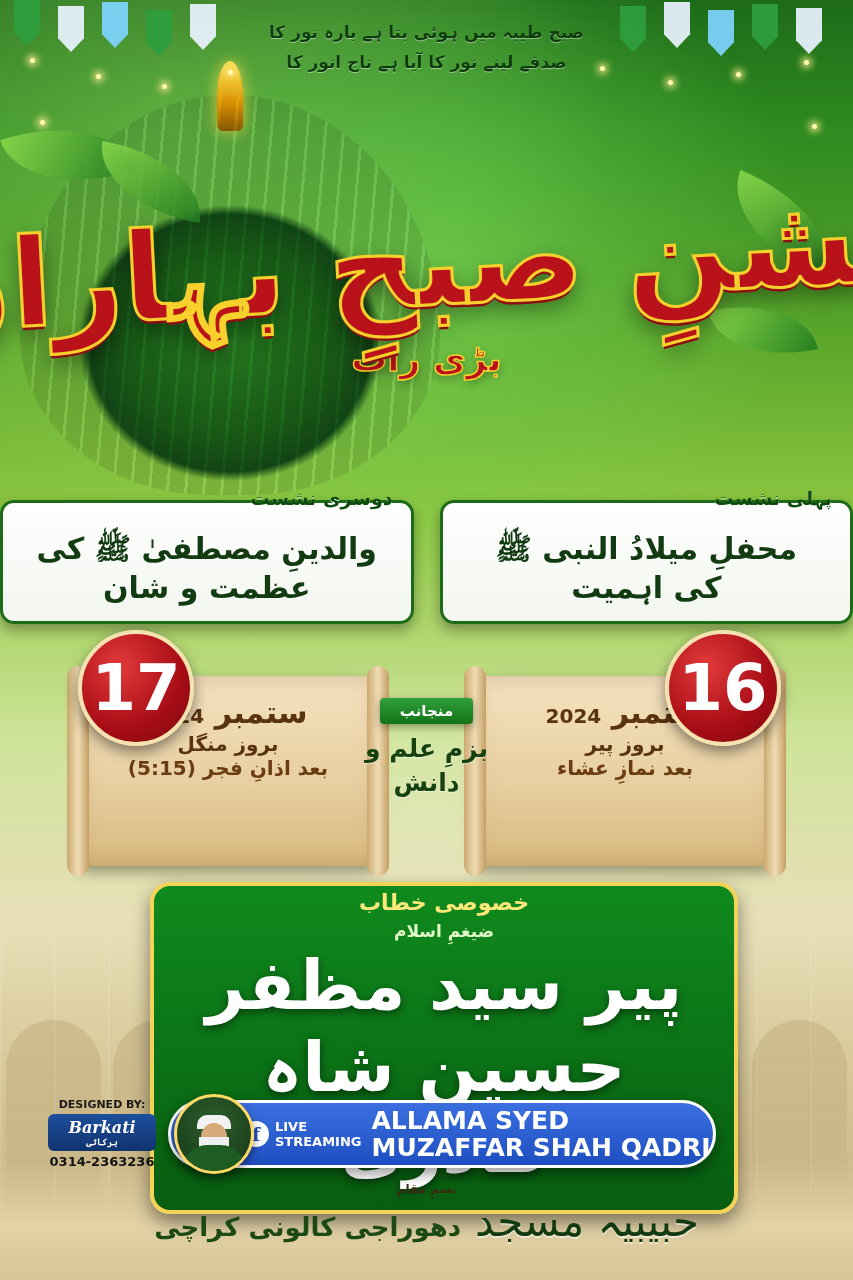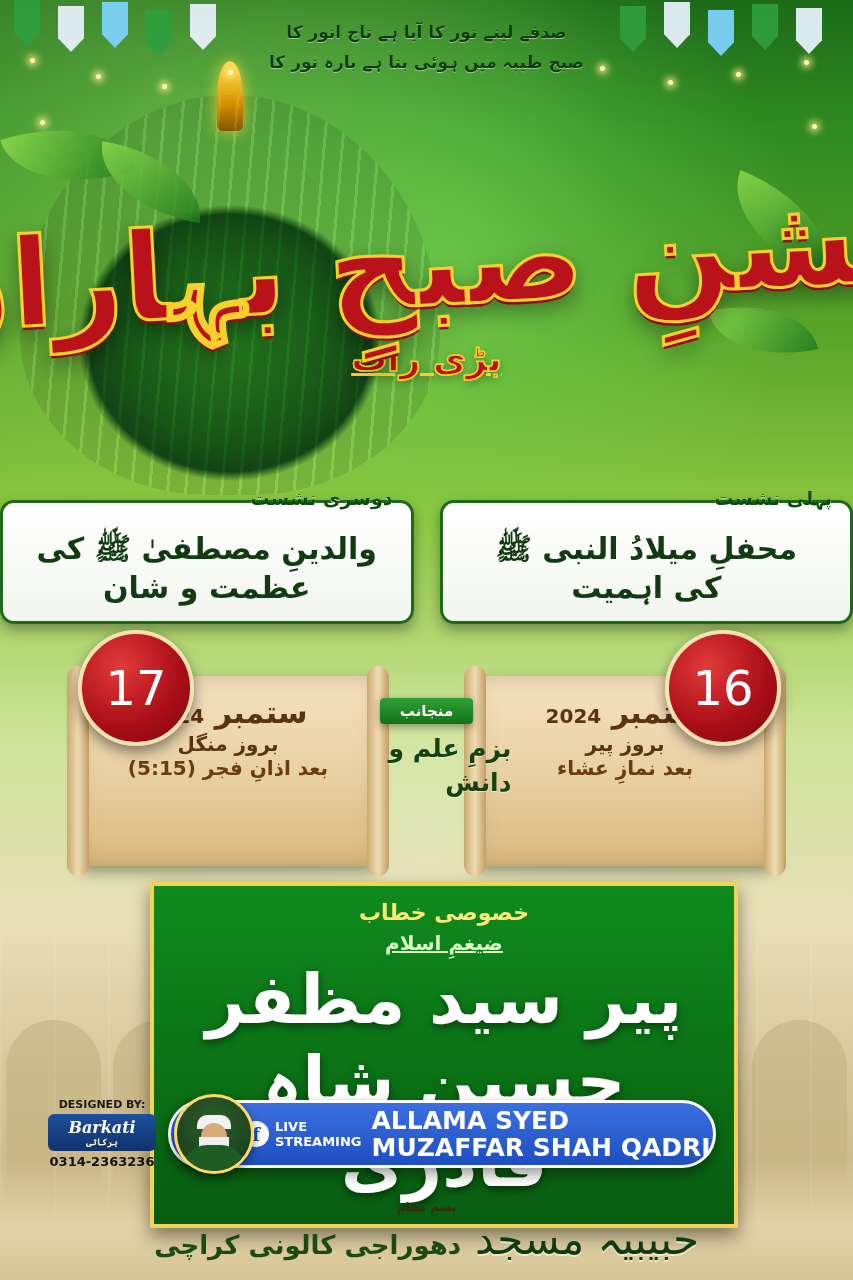--- a/index.html
+++ b/index.html
@@ -98,21 +98,20 @@
       0 9px 22px rgba(0,0,0,.45);
     letter-spacing:-6px;
     transform:rotate(-3deg);
     white-space:nowrap;
   }
   .title-sub{
     margin-top:14px;
     font-size:36px;font-weight:bold;direction:rtl;color:#b9121b;
     -webkit-text-stroke:1.5px #f7d02c;
     text-shadow:0 3px 10px rgba(0,0,0,.4);
-    text-decoration:underline;
   }
 
   .sessions{
     position:absolute;top:500px;left:0;width:100%;
     display:flex;flex-direction:row-reverse;justify-content:center;gap:26px;
   }
   .session{
     position:relative;width:360px;
     background:linear-gradient(180deg,#ffffff 0%,#f2f6ef 100%);
     border:3px solid #1d6b18;border-radius:14px;
@@ -152,51 +151,50 @@
     color:#5a3310;font-weight:bold;
   }
   .scroll-date{font-size:30px;line-height:1.25;}
   .scroll-year{font-size:20px;}
   .scroll-time{font-size:20px;color:#6b3c12;}
 
   .daybadge{
     position:absolute;top:-10px;width:108px;height:108px;border-radius:50%;
     background:radial-gradient(circle at 35% 30%,#e23a3a,#a80d16 60%,#7d0910);
     border:4px solid #f5e2b0;
-    color:#fff;font-size:48px;font-weight:normal;
+    color:#fff;font-size:64px;font-weight:bold;
     display:flex;align-items:center;justify-content:center;
     box-shadow:0 6px 14px rgba(0,0,0,.45);
   }
   .daybadge-right{right:72px;}
   .daybadge-left{left:78px;}
 
   .center-ribbon{
     position:absolute;left:50%;top:58px;transform:translateX(-50%);
     width:170px;text-align:center;direction:rtl;
   }
   .ribbon-top{
     display:inline-block;background:linear-gradient(180deg,#2fa03a,#137316);
     color:#fff;font-size:15px;font-weight:bold;padding:4px 20px;border-radius:4px;
     box-shadow:0 3px 8px rgba(0,0,0,.35);
   }
   .ribbon-body{
     margin-top:8px;color:#17420f;font-size:25px;font-weight:bold;line-height:1.35;
     text-shadow:0 1px 0 rgba(255,255,255,.5);
-    text-align:right;
   }
 
   .speaker-panel{
     position:absolute;left:150px;top:882px;width:560px;
     background:linear-gradient(180deg,#0f8a1d 0%,#0b6f15 60%,#085c11 100%);
-    border:4px solid #f2d35a;border-radius:2px;
+    border:4px solid #f2d35a;border-radius:20px;
     box-shadow:0 8px 18px rgba(0,0,0,.45);
-    padding:14px 10px 20px;text-align:center;direction:rtl;
+    padding:4px 10px 20px;text-align:center;direction:rtl;
   }
   .speaker-kicker{color:#ffe87a;font-size:22px;font-weight:bold;letter-spacing:1px;}
-  .speaker-sub{color:#dff6c6;font-size:20px;font-weight:bold;margin-top:6px;text-decoration:underline;}
+  .speaker-sub{color:#dff6c6;font-size:17px;font-weight:bold;margin-top:6px;}
   .speaker-name{
     color:#fff;font-size:68px;font-weight:bold;line-height:1.2;margin-top:4px;
     text-shadow:0 3px 8px rgba(0,0,0,.5);
   }
 
   .live-bar{
     position:absolute;left:168px;top:1100px;width:470px;height:62px;
     background:linear-gradient(180deg,#3b6fe0,#1e4fc0);
     border-radius:34px;border:3px solid #ffffff;
     box-shadow:0 6px 14px rgba(0,0,0,.4);
@@ -240,21 +238,21 @@
   }
   .designer .box{
     margin-top:3px;background:linear-gradient(180deg,#1d4f9c,#10336e);
     color:#fff;border-radius:6px;padding:4px 2px;
     font-family:"DejaVu Serif",serif;font-size:16px;font-style:italic;
   }
   .designer .box small{display:block;font-size:9px;font-style:normal;}
   .designer .phone{margin-top:3px;font-size:13px;color:#111;}
 
   .footer{
-    position:absolute;left:0;bottom:16px;width:100%;text-align:center;direction:rtl;
+    position:absolute;left:0;bottom:34px;width:100%;text-align:center;direction:rtl;
   }
   .footer-crest{
     font-size:12px;color:#3b2a10;font-weight:bold;margin-bottom:2px;
   }
   .footer-main{
     font-size:42px;font-weight:normal;color:#123a10;
     text-shadow:0 2px 0 rgba(255,255,255,.5);
     line-height:1.15;
   }
   .footer-sub{font-size:26px;font-weight:bold;color:#1d4a14;}
@@ -305,22 +303,22 @@
     <div class="bulb" style="left:804px;top:60px;"></div>
     <div class="bulb" style="left:40px;top:120px;"></div>
     <div class="bulb" style="left:812px;top:124px;"></div>
   </div>
   <div class="leaf" style="left:8px;top:120px;width:120px;height:70px;transform:rotate(-18deg);"></div>
   <div class="leaf" style="left:96px;top:150px;width:110px;height:64px;transform:rotate(10deg);"></div>
   <div class="leaf" style="right:10px;top:190px;width:120px;height:70px;transform:rotate(22deg);"></div>
   <div class="leaf" style="right:40px;top:300px;width:100px;height:60px;transform:rotate(-12deg);"></div>
 
   <div class="top-couplet">
+    <div>صبح طیبہ میں ہوئی بتا ہے بارہ نور کا</div>
     <div>صدقے لینے نور کا آیا ہے تاج انور کا</div>
-    <div>صبح طیبہ میں ہوئی بتا ہے بارہ نور کا</div>
   </div>
 
   <div class="title-wrap">
     <div class="title-main">جشنِ صبحِ بہاراں</div>
     <div class="title-sub">بڑی رات</div>
   </div>
 
   <div class="sessions">
     <div class="session">
       <div class="session-tag">پہلی نشست</div>

